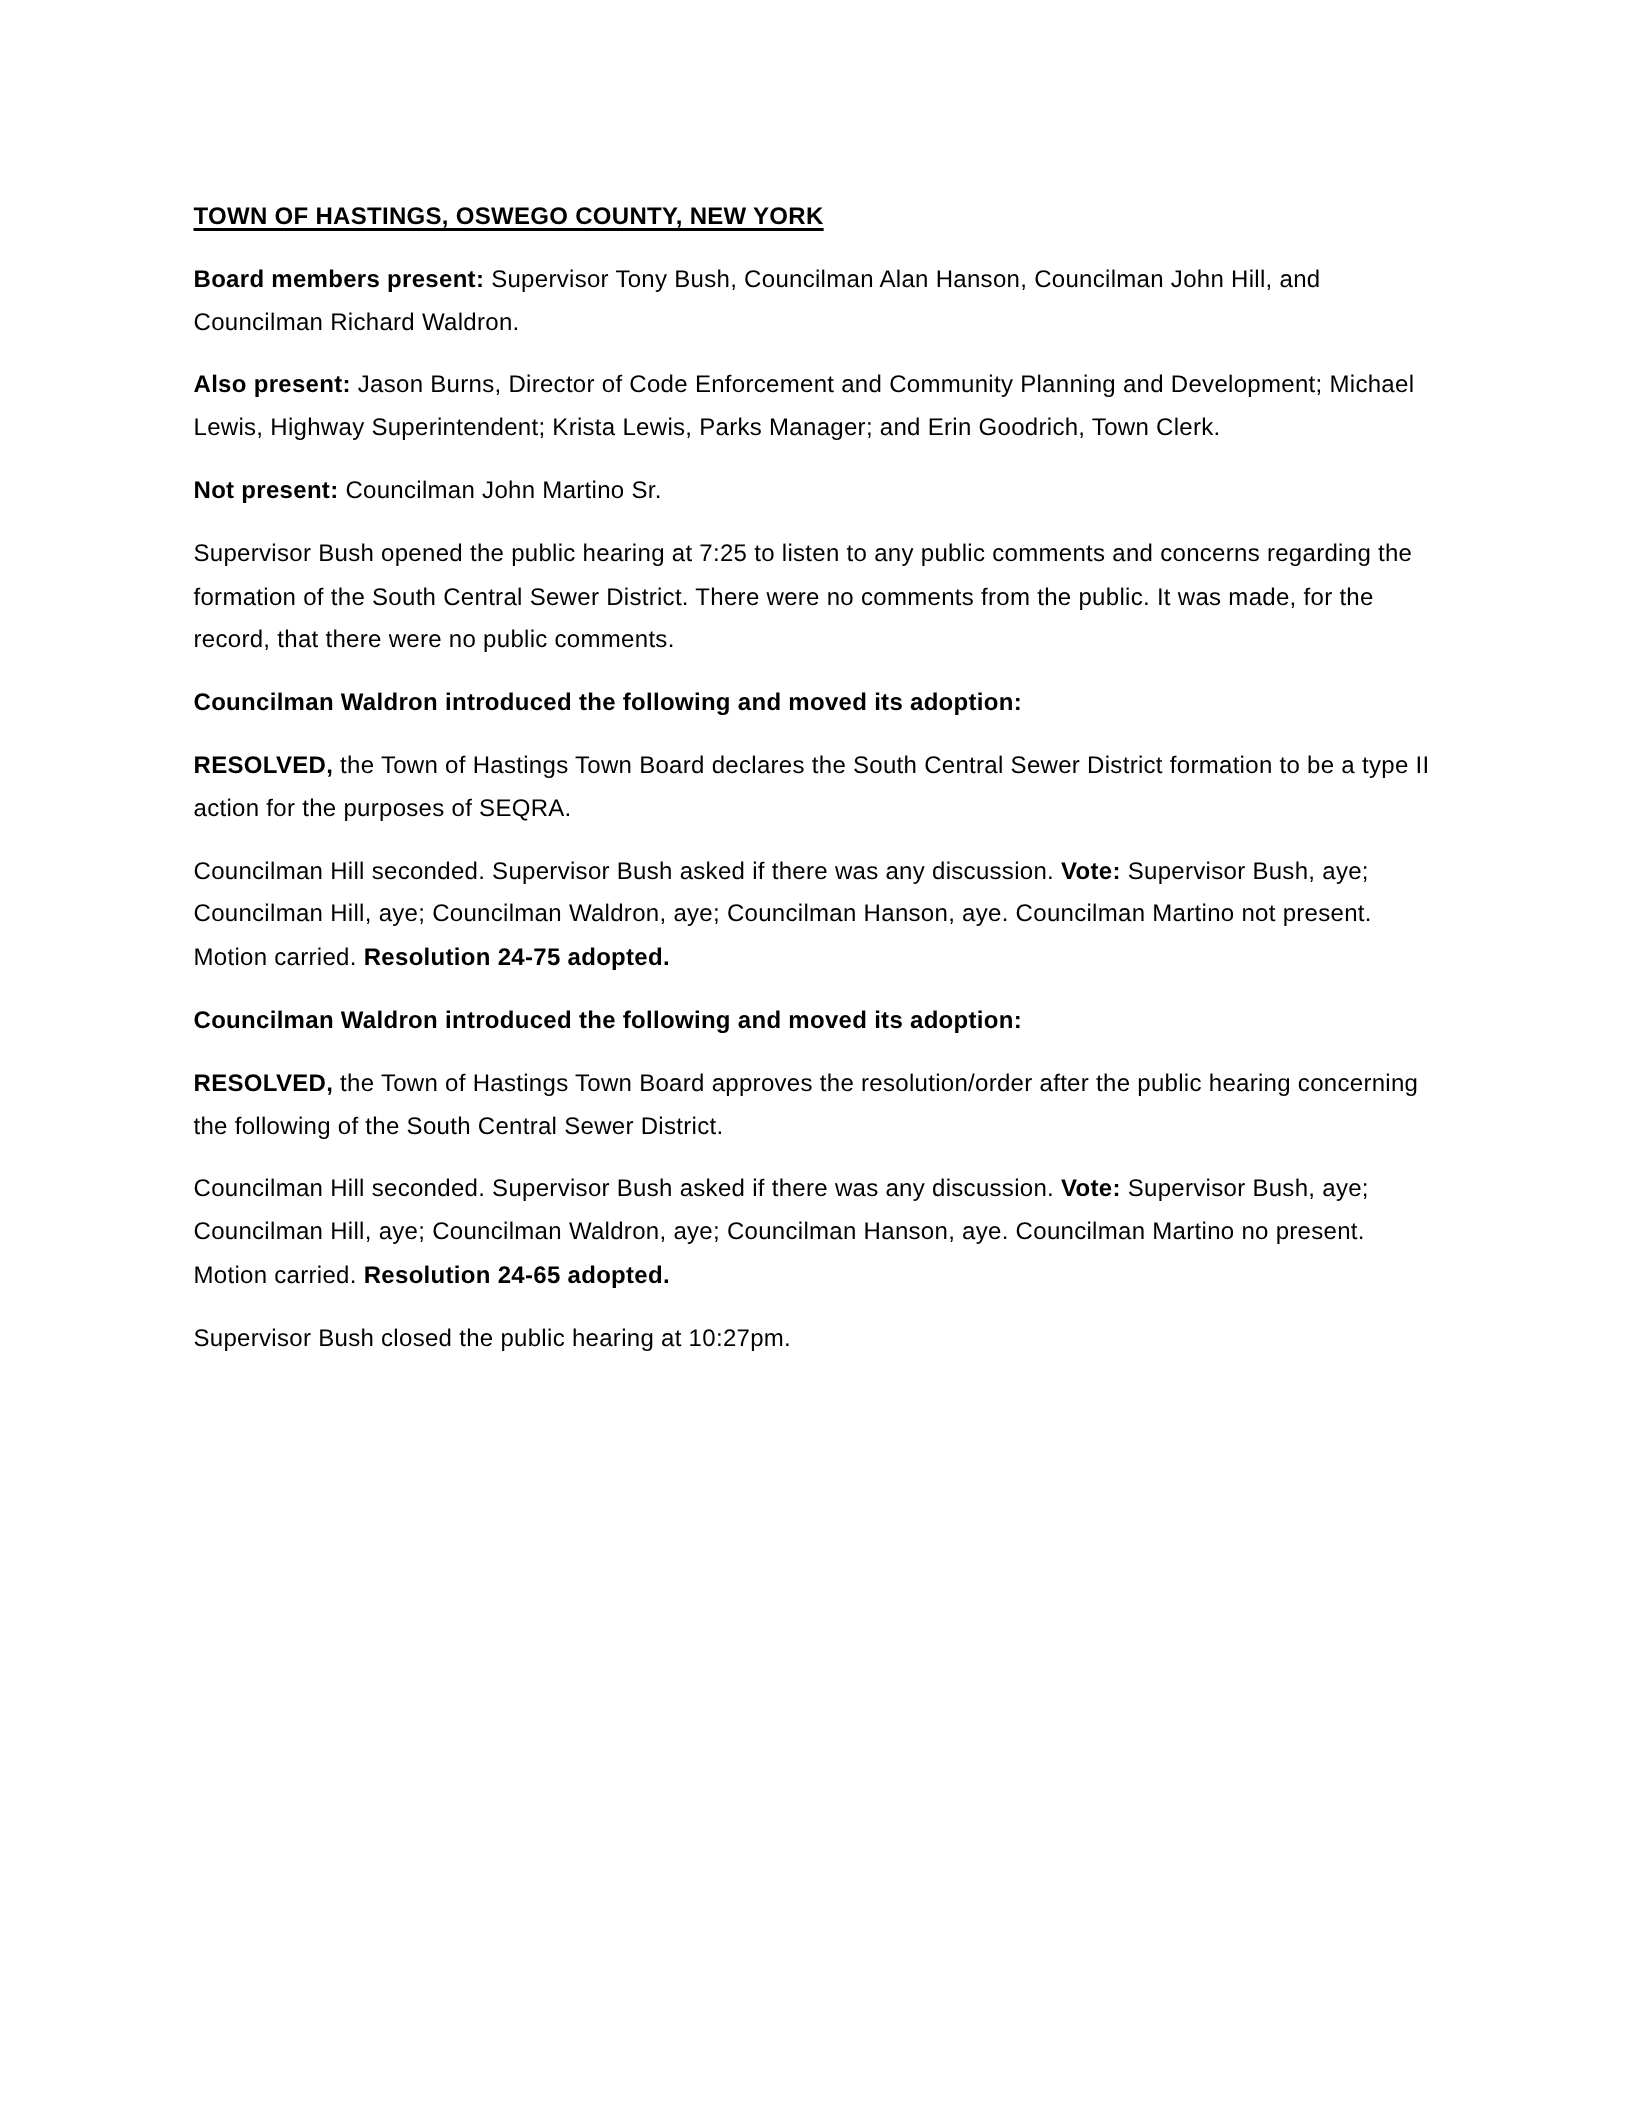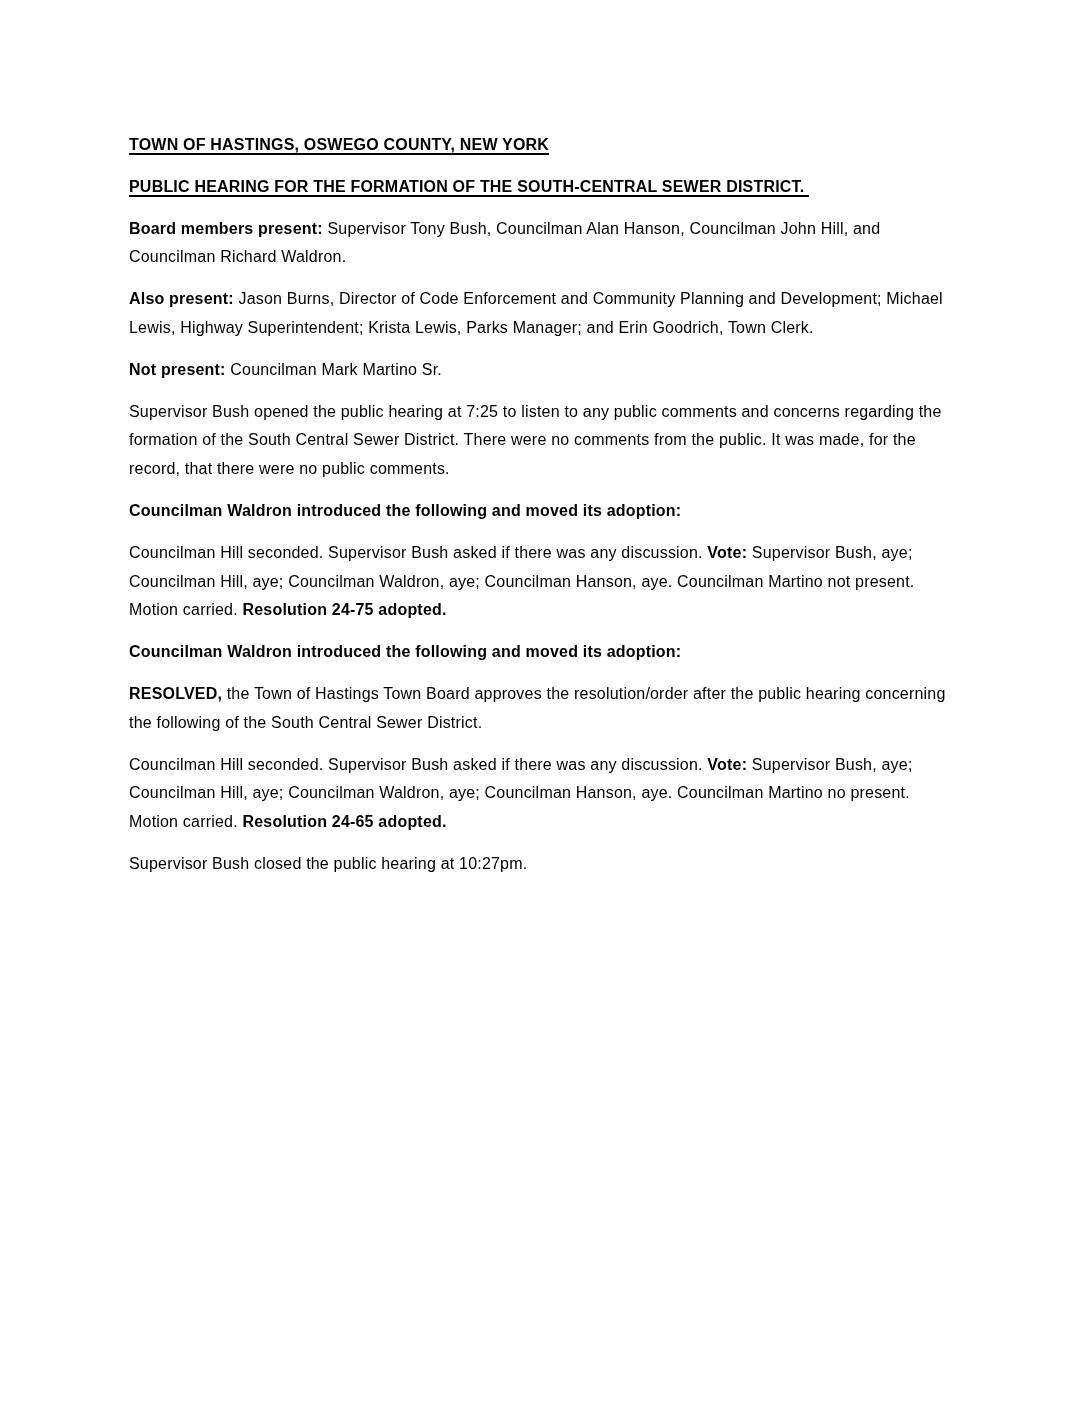--- a/index.html
+++ b/index.html
@@ -33,33 +33,33 @@
   }
 </style>
 </head>
 <body>
 
 <div class="page">
   <div class="doc">
 
     <p><span class="b u">TOWN OF HASTINGS, OSWEGO COUNTY, NEW YORK</span></p>
 
-    <p><span class="b u">PUBLIC HEARING FOR THE FORMATION OF THE SOUTH-CENTRAL SEWER DISTRICT.&nbsp;</span></p>
 
 
     <p><span class="b">Board members present:</span><span> Supervisor Tony Bush, Councilman Alan Hanson, Councilman John Hill, and Councilman Richard Waldron.</span></p>
 
     <p><span class="b">Also present:</span><span> Jason Burns, Director of Code Enforcement and Community Planning and Development; Michael Lewis, Highway Superintendent; Krista Lewis, Parks Manager; and Erin Goodrich, Town Clerk.</span></p>
 
-    <p><span class="b">Not present:</span><span> Councilman Mark Martino Sr.</span></p>
+    <p><span class="b">Not present:</span><span> Councilman John Martino Sr.</span></p>
 
     <p><span>Supervisor Bush opened the public hearing at 7:25 to listen to any public comments and concerns regarding the formation of the South Central Sewer District. There were no comments from the public. It was made, for the record, that there were no public comments.</span></p>
 
     <p><span class="b">Councilman Waldron introduced the following and moved its adoption:</span></p>
 
+    <p><span class="b">RESOLVED,</span><span> the Town of Hastings Town Board declares the South Central Sewer District formation to be a type II action for the purposes of SEQRA.</span></p>
 
     <p><span>Councilman Hill seconded. Supervisor Bush asked if there was any discussion. </span><span class="b">Vote:</span><span> Supervisor Bush, aye; Councilman Hill, aye; Councilman Waldron, aye; Councilman Hanson, aye. Councilman Martino not present. Motion carried. </span><span class="b">Resolution 24-75 adopted.</span></p>
 
     <p><span class="b">Councilman Waldron introduced the following and moved its adoption:</span></p>
 
     <p><span class="b">RESOLVED,</span><span> the Town of Hastings Town Board approves the resolution/order after the public hearing concerning the following of the South Central Sewer District.</span></p>
 
     <p><span>Councilman Hill seconded. Supervisor Bush asked if there was any discussion. </span><span class="b">Vote:</span><span> Supervisor Bush, aye; Councilman Hill, aye; Councilman Waldron, aye; Councilman Hanson, aye. Councilman Martino no present. Motion carried. </span><span class="b">Resolution 24-65 adopted.</span></p>
 
     <p><span>Supervisor Bush closed the public hearing at 10:27pm.</span></p>

